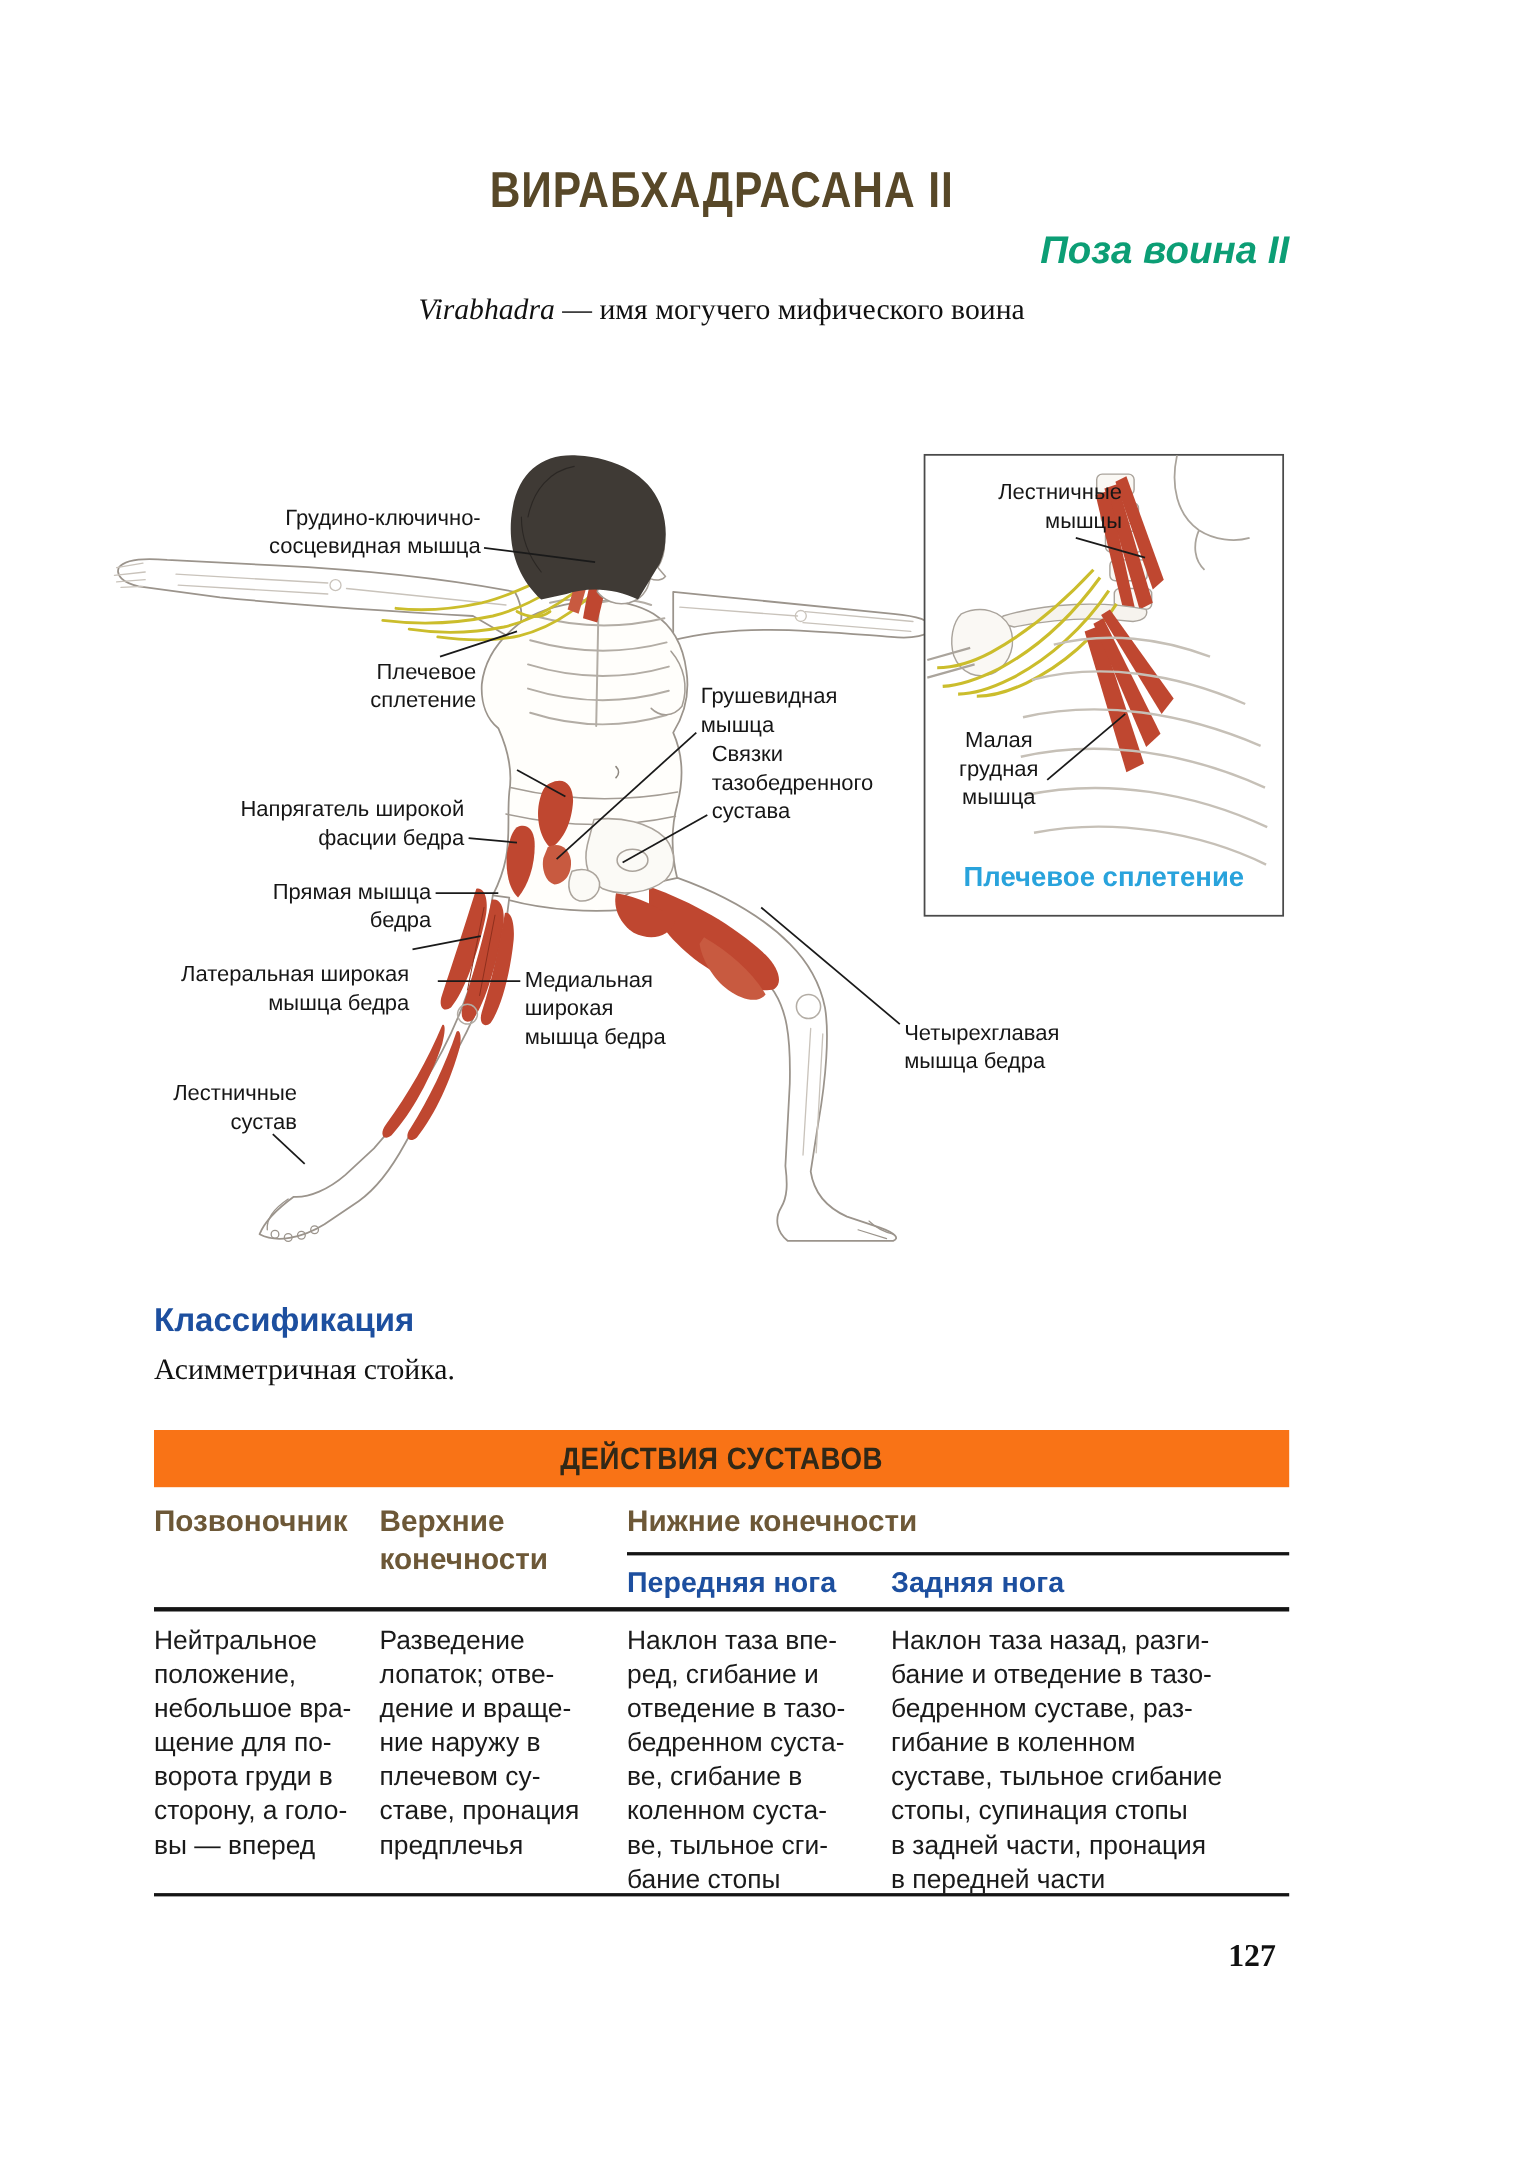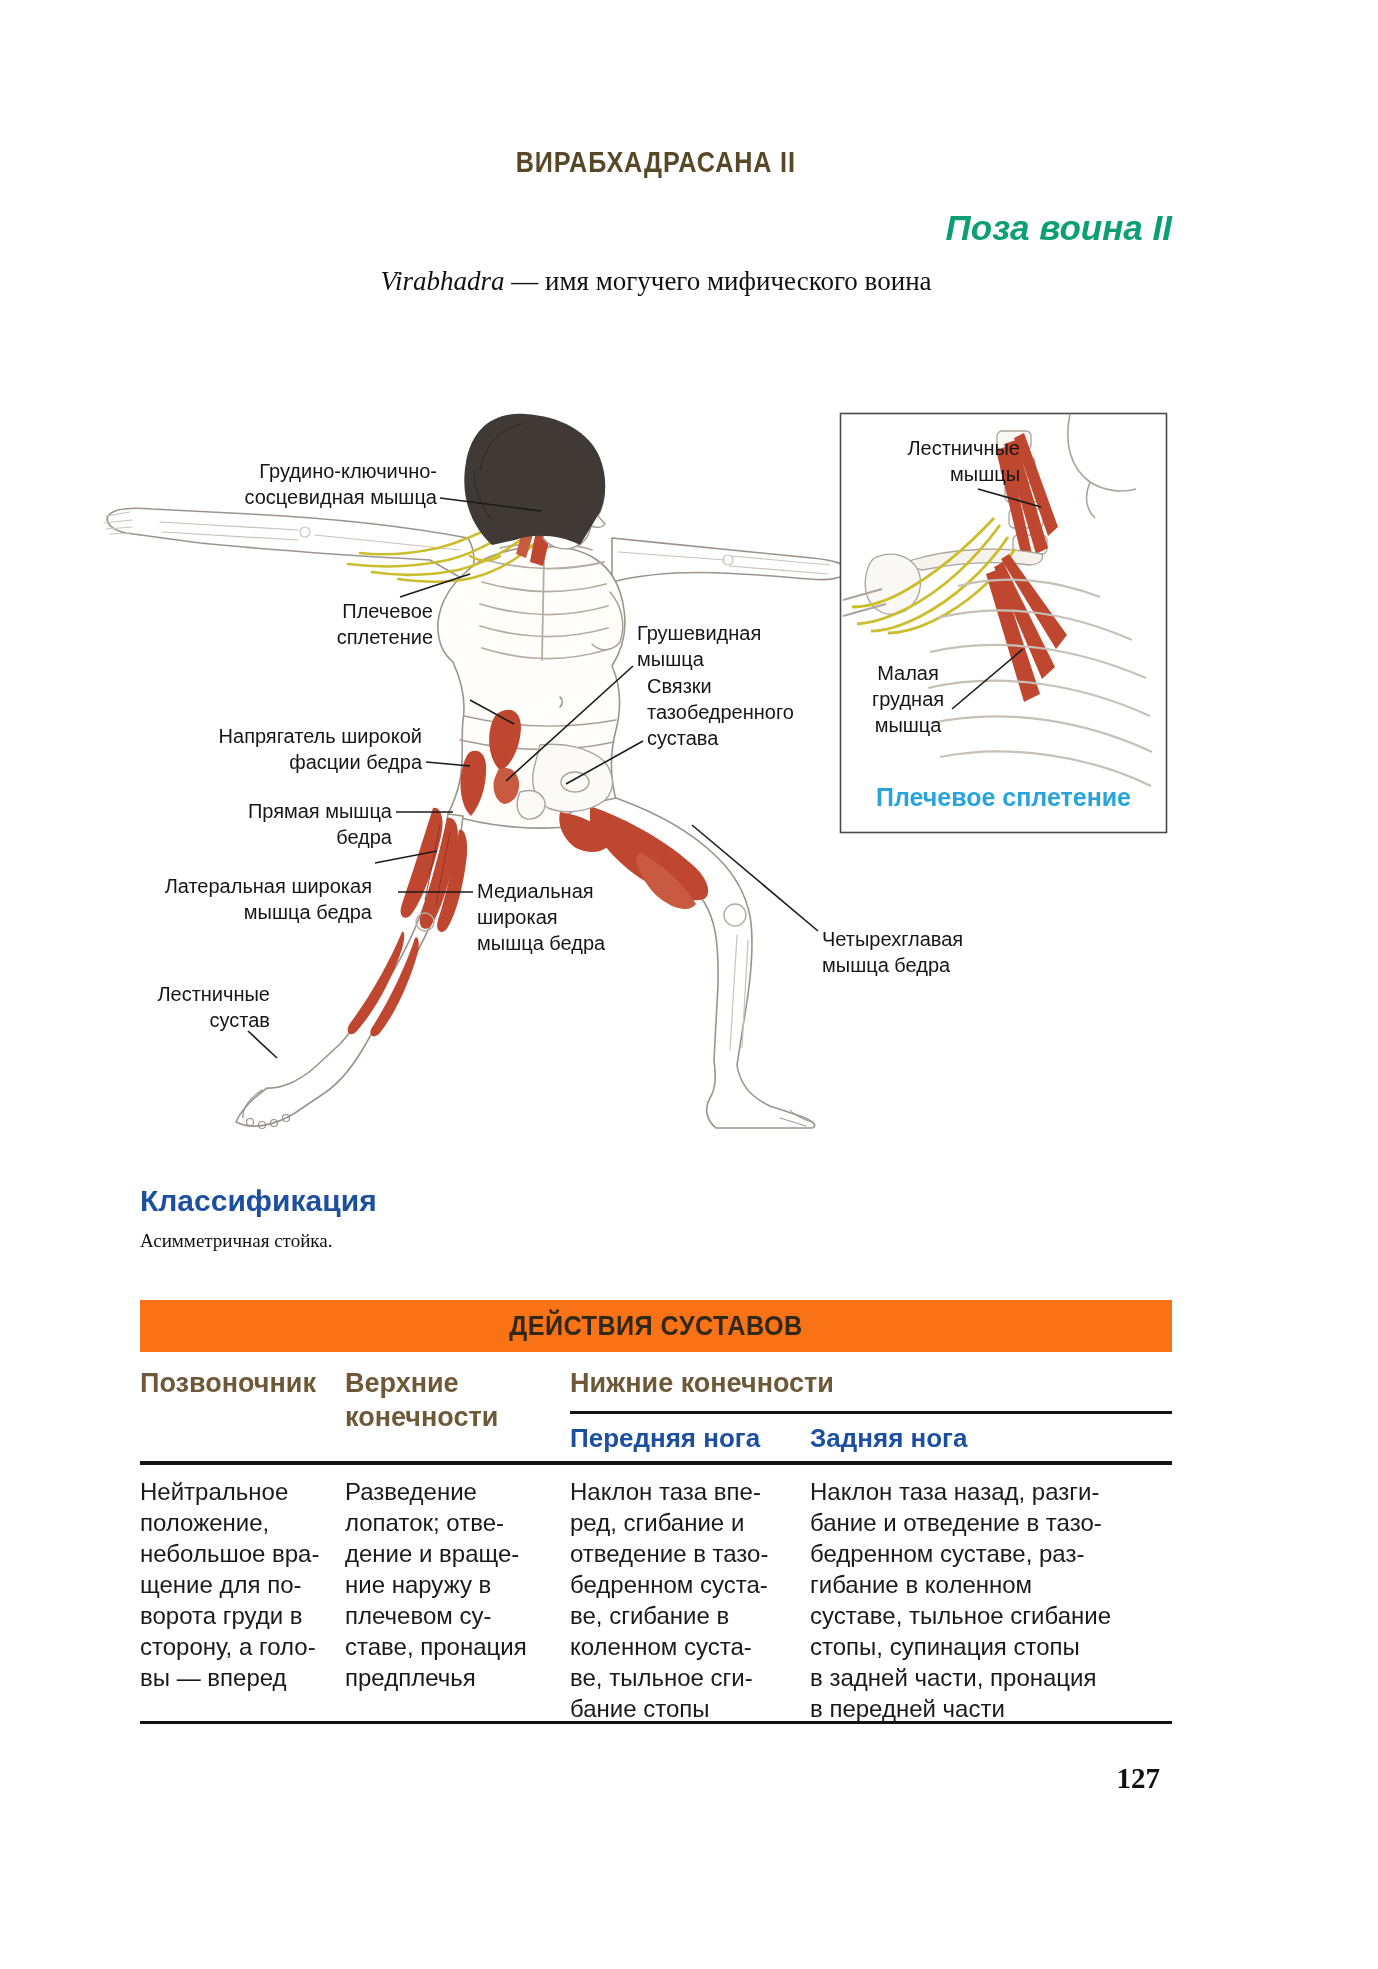--- a/index.html
+++ b/index.html
@@ -1,30 +1,30 @@
 <!DOCTYPE html>
 <html><head>
 <meta charset="utf-8">
 <style>
   html,body{margin:0;padding:0;background:#ffffff;}
   .page{position:relative;width:1378px;height:1969px;background:#fff;overflow:hidden;
         font-family:"Liberation Sans",sans-serif;color:#1c1c1c;}
   .abs{position:absolute;}
   .pre{white-space:pre-line;}
-  .title{font-weight:bold;font-size:30px;color:#584828;letter-spacing:1px;}
+  .title{font-weight:bold;font-size:46px;color:#584828;letter-spacing:1px;}
   .title-inner{display:inline-block;transform:scaleX(0.84);transform-origin:center;}
   .subtitle{font-weight:bold;font-style:italic;font-size:35px;color:#0c9e75;}
   .etym{font-family:"Liberation Serif",serif;font-size:27px;color:#111;}
   .etym .term{font-style:italic;}
   .lbl{font-size:20px;line-height:26px;color:#161616;}
   .lbl.r{text-align:right;}
   .lbl.c{text-align:center;}
   .inset-caption{font-size:25px;font-weight:bold;color:#29a3dc;text-align:center;}
   .h-blue{font-weight:bold;font-size:30px;color:#1d4f9f;}
-  .body-serif{font-family:"Liberation Serif",serif;font-size:19px;color:#111;}
+  .body-serif{font-family:"Liberation Serif",serif;font-size:27px;color:#111;}
   .band{background:#f97316;}
   .band-title{font-weight:bold;font-size:28px;color:#312817;text-align:center;line-height:52px;letter-spacing:0.5px;}
   .band-title-inner{display:inline-block;transform:scaleX(0.9);transform-origin:center;}
   .colhead{font-weight:bold;font-size:27px;line-height:34px;color:#6d5837;}
   .subhead{font-weight:bold;font-size:26px;color:#1d4f9f;}
   .cell{font-size:24px;line-height:31px;color:#1a1a1a;}
   .rule{background:#141414;}
   .pagenum{font-family:"Liberation Serif",serif;font-weight:bold;font-size:29px;color:#111;text-align:right;}
   svg{position:absolute;top:0;left:0;}
 </style>

